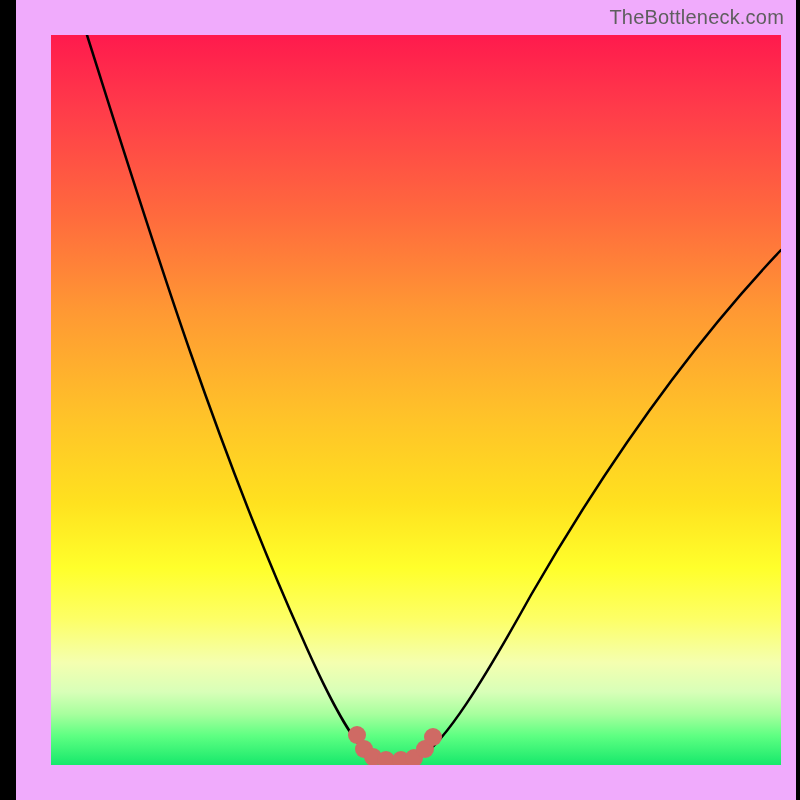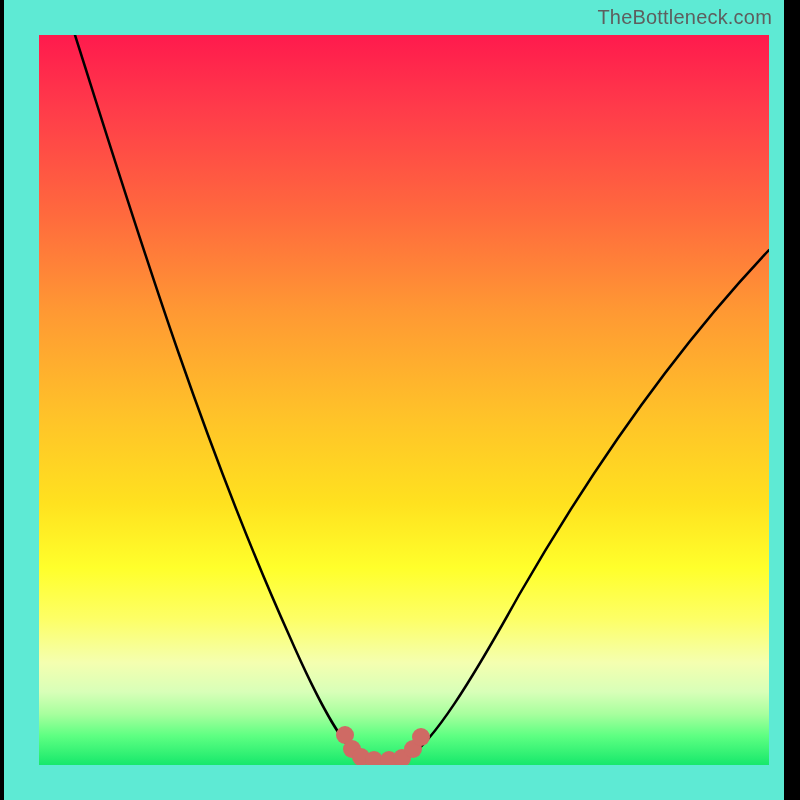--- a/index.html
+++ b/index.html
@@ -5,25 +5,25 @@
   html, body {
     margin: 0;
     padding: 0;
     width: 800px;
     height: 800px;
     background: #000;
     overflow: hidden;
   }
   .frame {
     position: absolute;
-    left: 4px;
+    left: 16px;
     top: 0;
     width: 780px;
     height: 800px;
-    background: #5eead4;
+    background: #f0abfc;
   }
   .plot {
     position: absolute;
     left: 35px;
     top: 35px;
     width: 730px;
     height: 730px;
     overflow: hidden;
   }
   .gradient {

